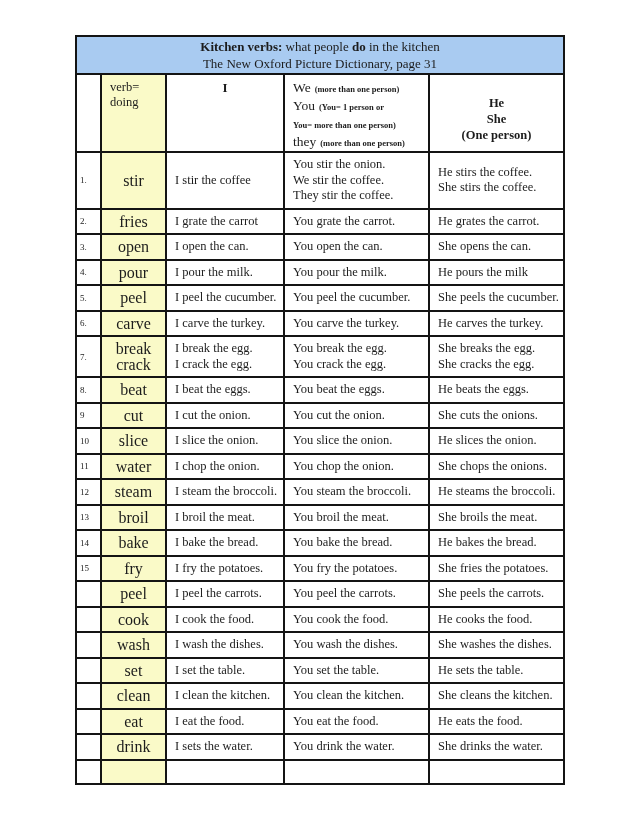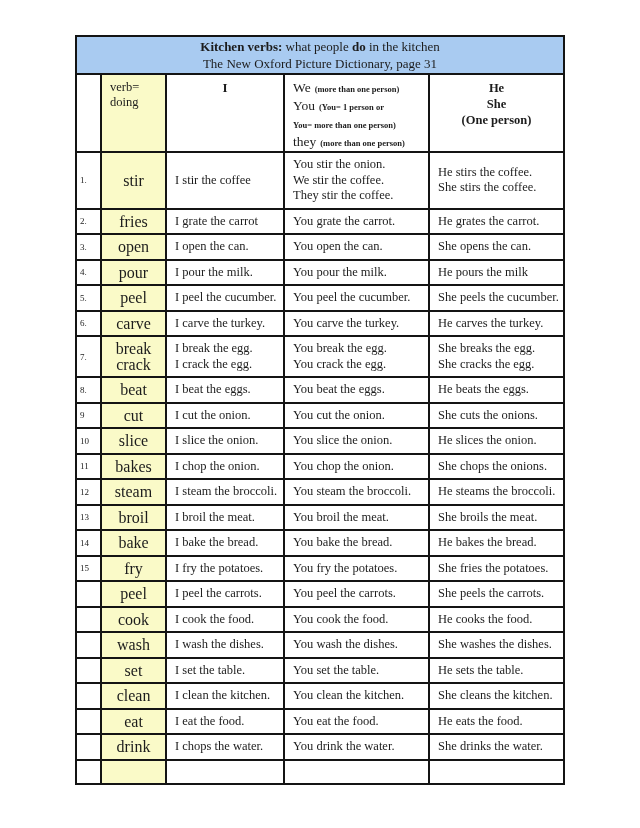--- a/index.html
+++ b/index.html
@@ -53,21 +53,21 @@
   }
   .hdr.wy-hdr { padding: 4px 14px 0 8px; }
   .wy-line { line-height: 15px; white-space: nowrap; }
   .wy-word { font-size: 13.5px; }
   .wy-note { font-size: 8.5px; font-weight: bold; }
   .hdr.he-hdr {
     text-align: center;
     font-weight: bold;
     font-size: 12.5px;
     line-height: 16px;
-    padding-top: 5px;
+    padding-top: 20px;
   }
   
   td.num {
     font-size: 9px;
     text-align: left;
     vertical-align: middle;
     padding: 0 0 0 3px;
     height: 24px;
     background: #ffffff;
   }
@@ -302,21 +302,21 @@
           </td>
           <td class="sent">
             <div>He slices the onion.</div>
           </td>
         </tr>
         <tr>
           <td class="num">
             <div>11</div>
           </td>
           <td class="verb">
-            <div>bakes</div>
+            <div>water</div>
           </td>
           <td class="sent">
             <div>I chop the onion.</div>
           </td>
           <td class="sent">
             <div>You chop the onion.</div>
           </td>
           <td class="sent">
             <div>She chops the onions.</div>
           </td>
@@ -478,21 +478,21 @@
           <td class="sent">
             <div>He eats the food.</div>
           </td>
         </tr>
         <tr>
           <td class="num"></td>
           <td class="verb">
             <div>drink</div>
           </td>
           <td class="sent">
-            <div>I chops the water.</div>
+            <div>I sets the water.</div>
           </td>
           <td class="sent">
             <div>You drink the water.</div>
           </td>
           <td class="sent">
             <div>She drinks the water.</div>
           </td>
         </tr>
         <tr>
           <td class="num"></td>

